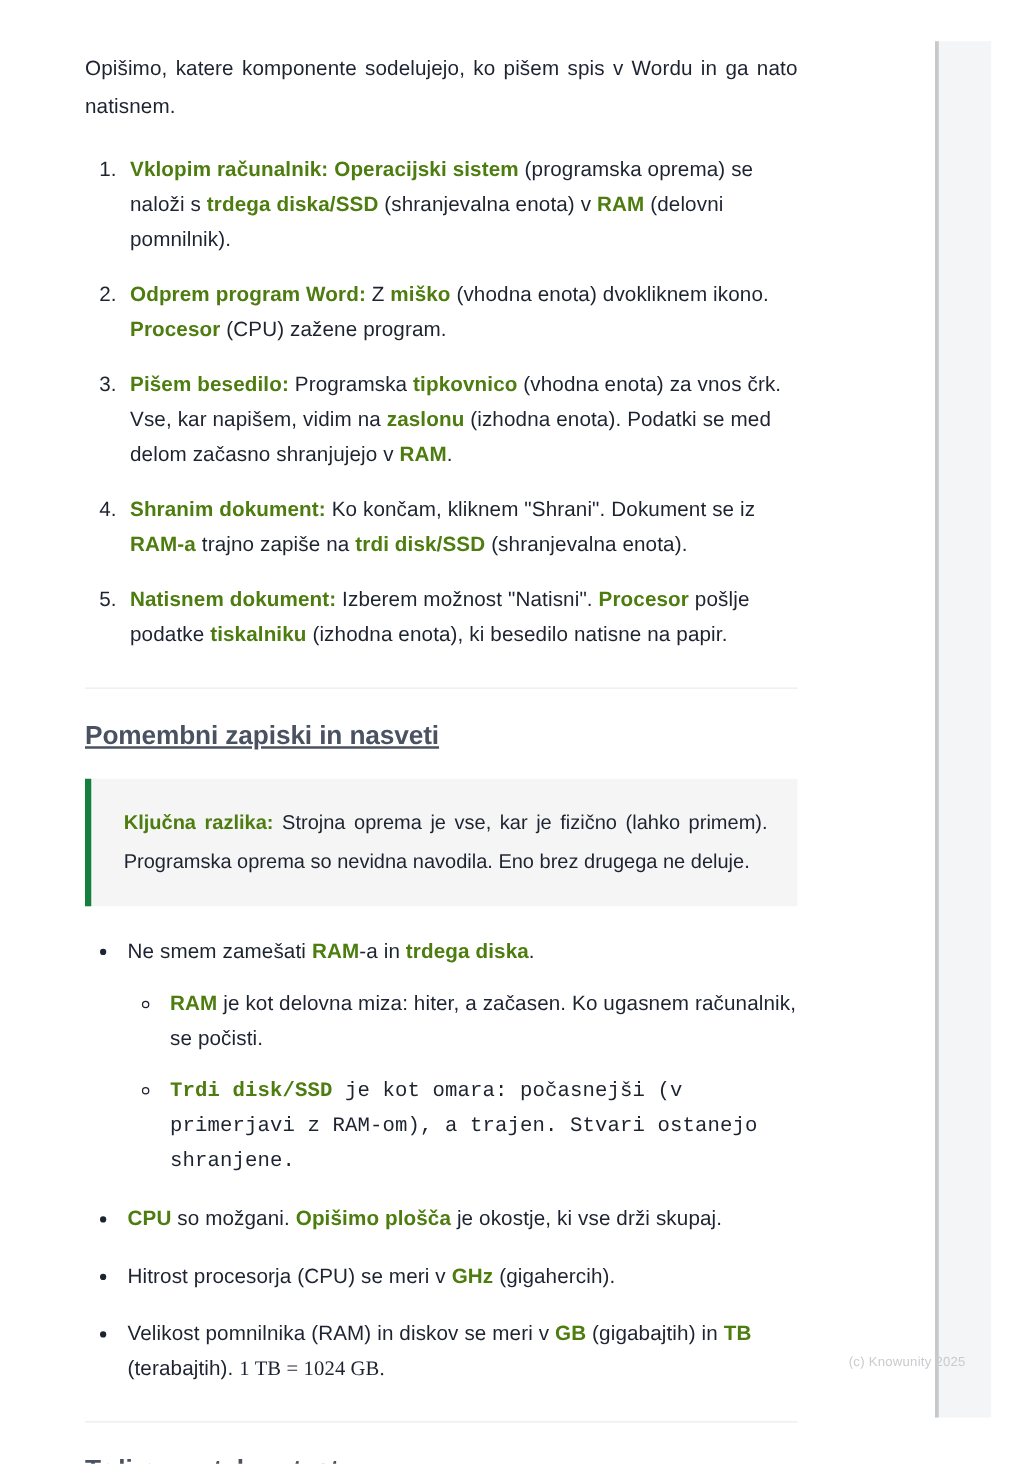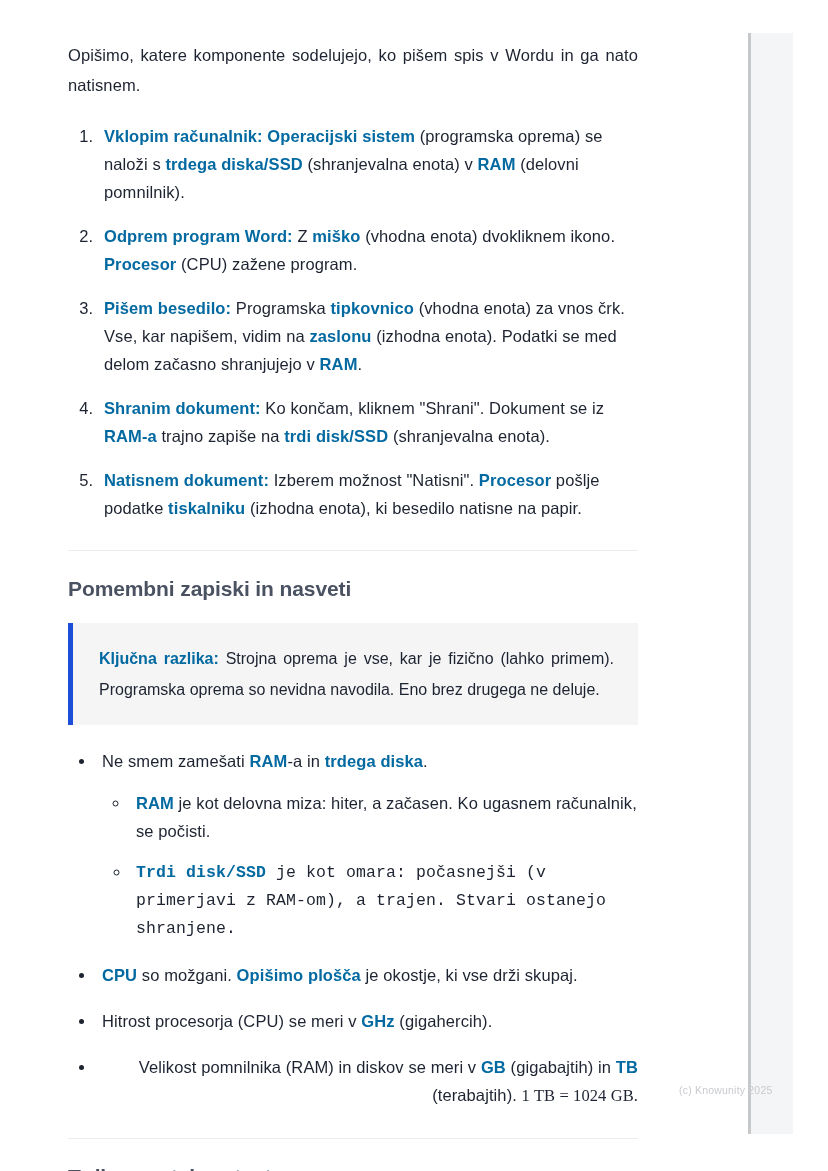--- a/index.html
+++ b/index.html
@@ -79,26 +79,27 @@
     margin: 28px 0 0 0;
     width: 570px;
   }
 
   h2.section {
     font-size: 21px;
     font-weight: bold;
     color: #4a5262;
     margin: 26px 0 0 0;
     letter-spacing: -0.1px;
+    text-decoration: underline;
   }
 
   .callout {
     margin-top: 22px;
     background: #f5f5f6;
-    border-left: 5px solid #1d4ed8;
+    border-left: 5px solid #15803d;
     padding: 20px 24px 20px 26px;
     box-sizing: border-box;
     width: 570px;
   }
   .callout p {
     margin: 0;
     font-size: 16px;
     line-height: 31px;
     text-align: justify;
     color: #1d2330;
@@ -110,36 +111,36 @@
     list-style-type: disc;
   }
   ul.notes > li {
     font-size: 16.5px;
     line-height: 28px;
     color: #1d2330;
     margin-bottom: 18px;
     padding-left: 6px;
     letter-spacing: 0.1px;
   }
-  ul.notes > li:last-child { margin-bottom: 16px; text-align: right; }
+  ul.notes > li:last-child { margin-bottom: 16px; }
 
   ul.subnotes {
     margin: 14px 0 4px 0;
     padding-left: 28px;
     list-style-type: circle;
   }
   ul.subnotes > li {
     font-size: 16.5px;
     line-height: 28px;
     margin-bottom: 14px;
     padding-left: 6px;
   }
   ul.subnotes > li:last-child { margin-bottom: 2px; font-family: Liberation Mono, monospace; }
 
-  b, strong { font-weight: bold; color: #0369a1; }
+  b, strong { font-weight: bold; color: #4d7c0f; }
 
   .serif {
     font-family: "Liberation Serif", serif;
     font-size: 16.5px;
   }
 
   #watermark {
     position: absolute;
     left: 679px;
     top: 1084px;

